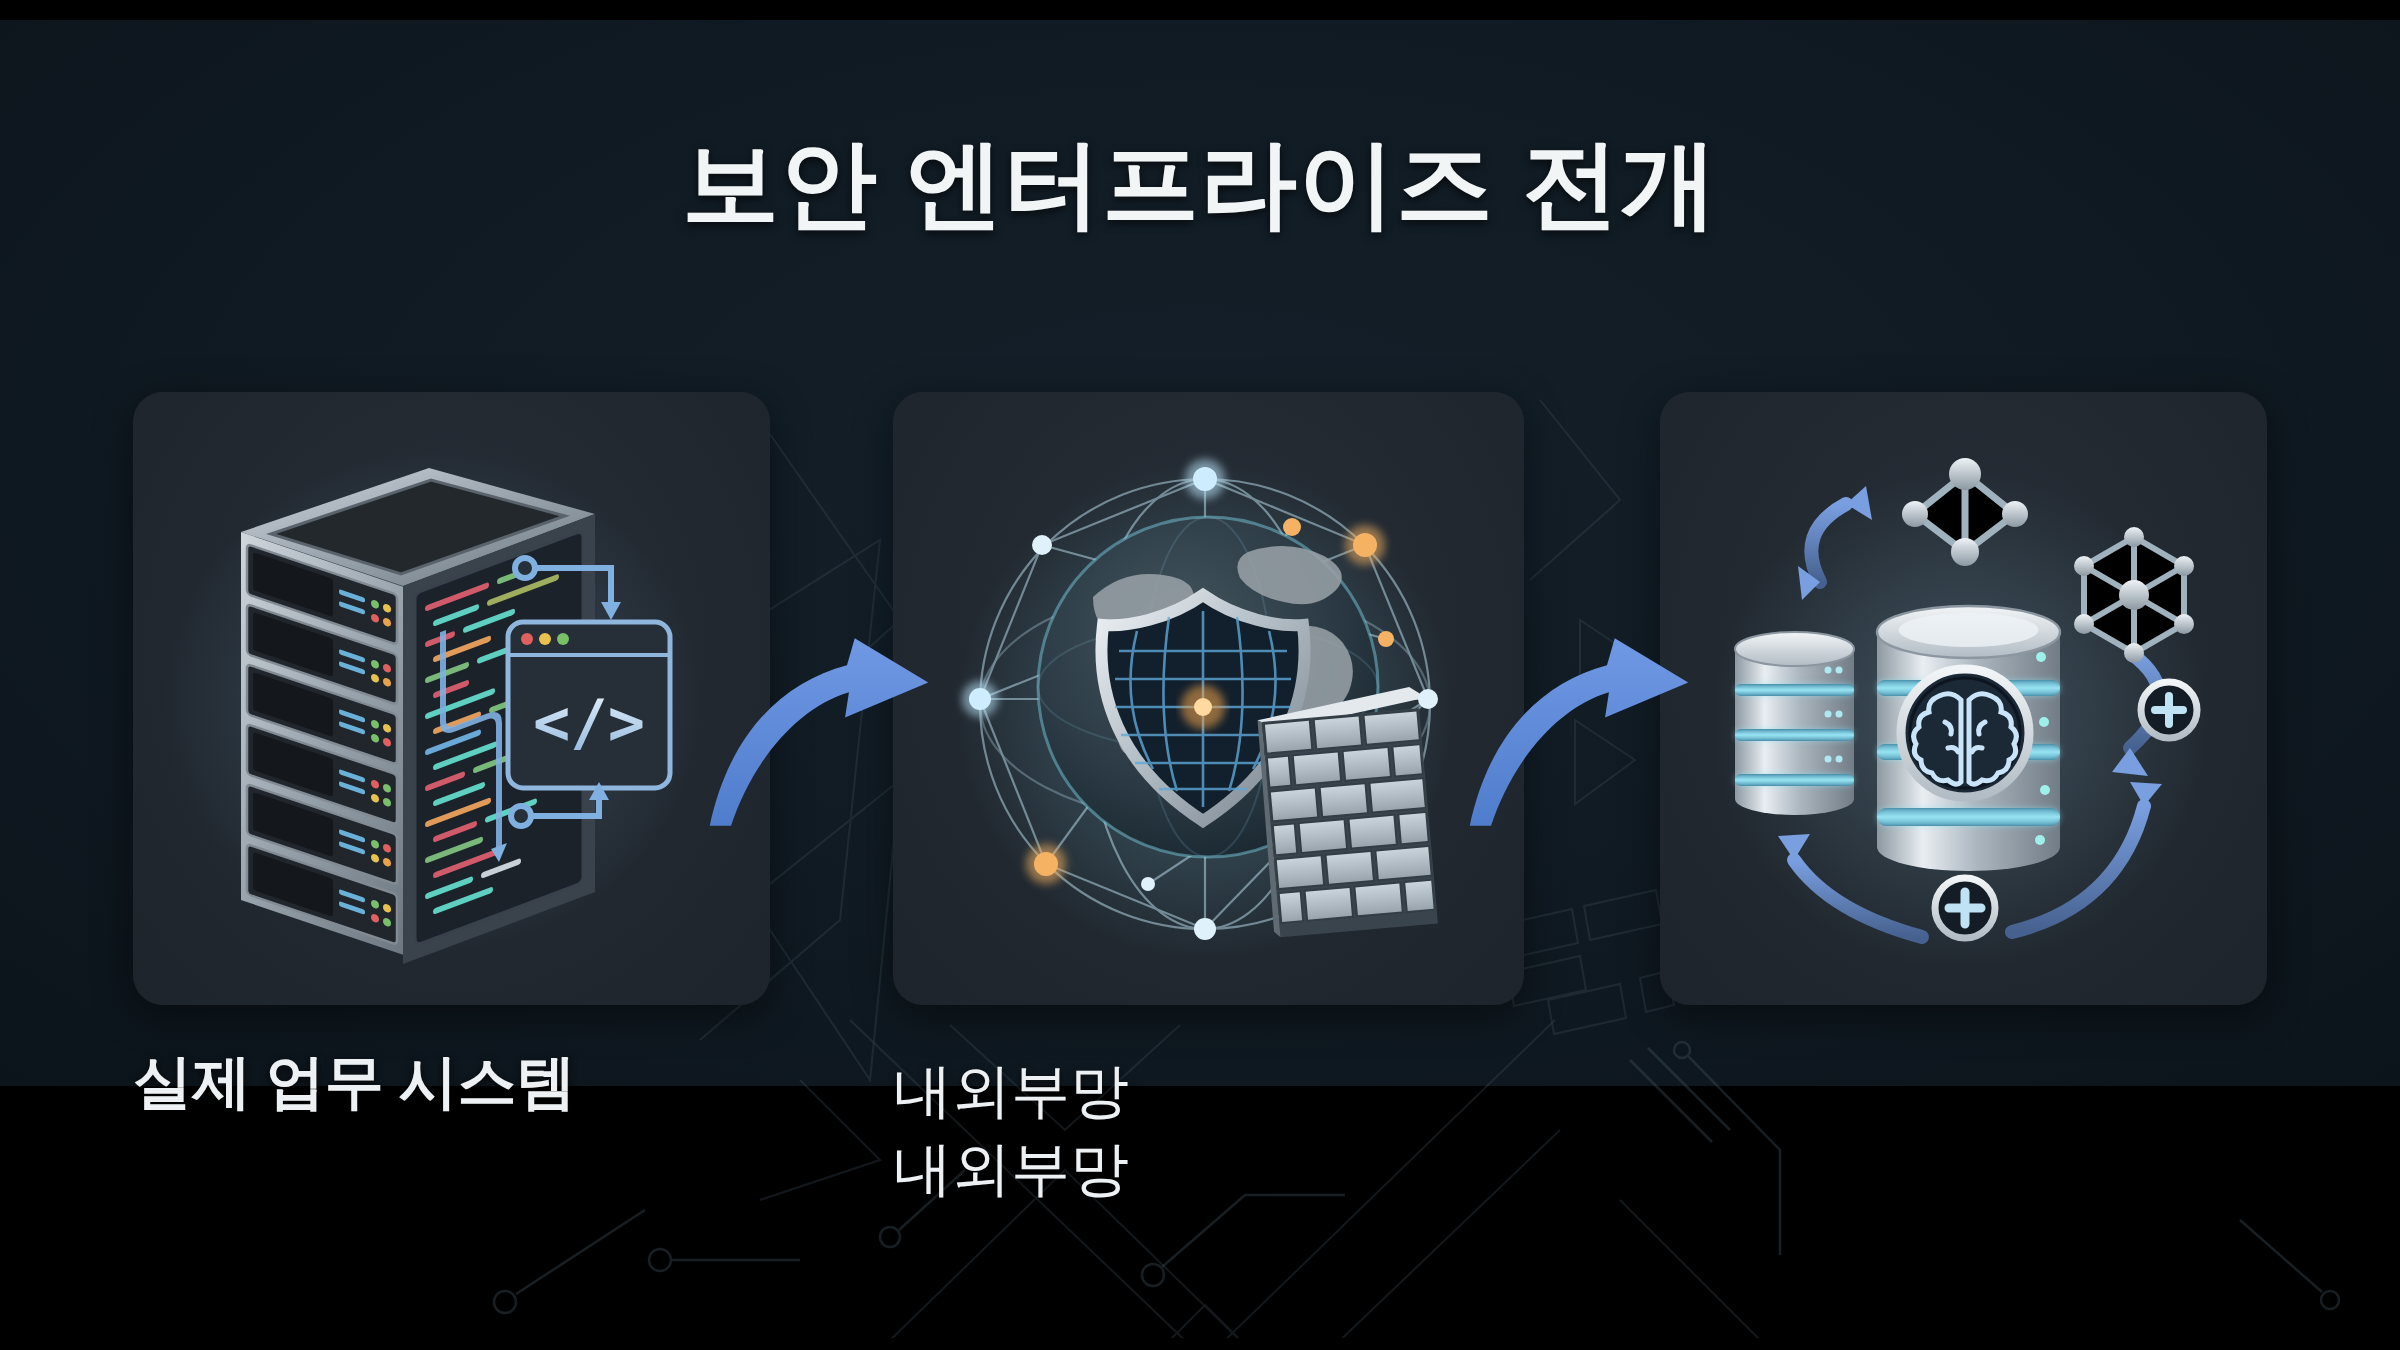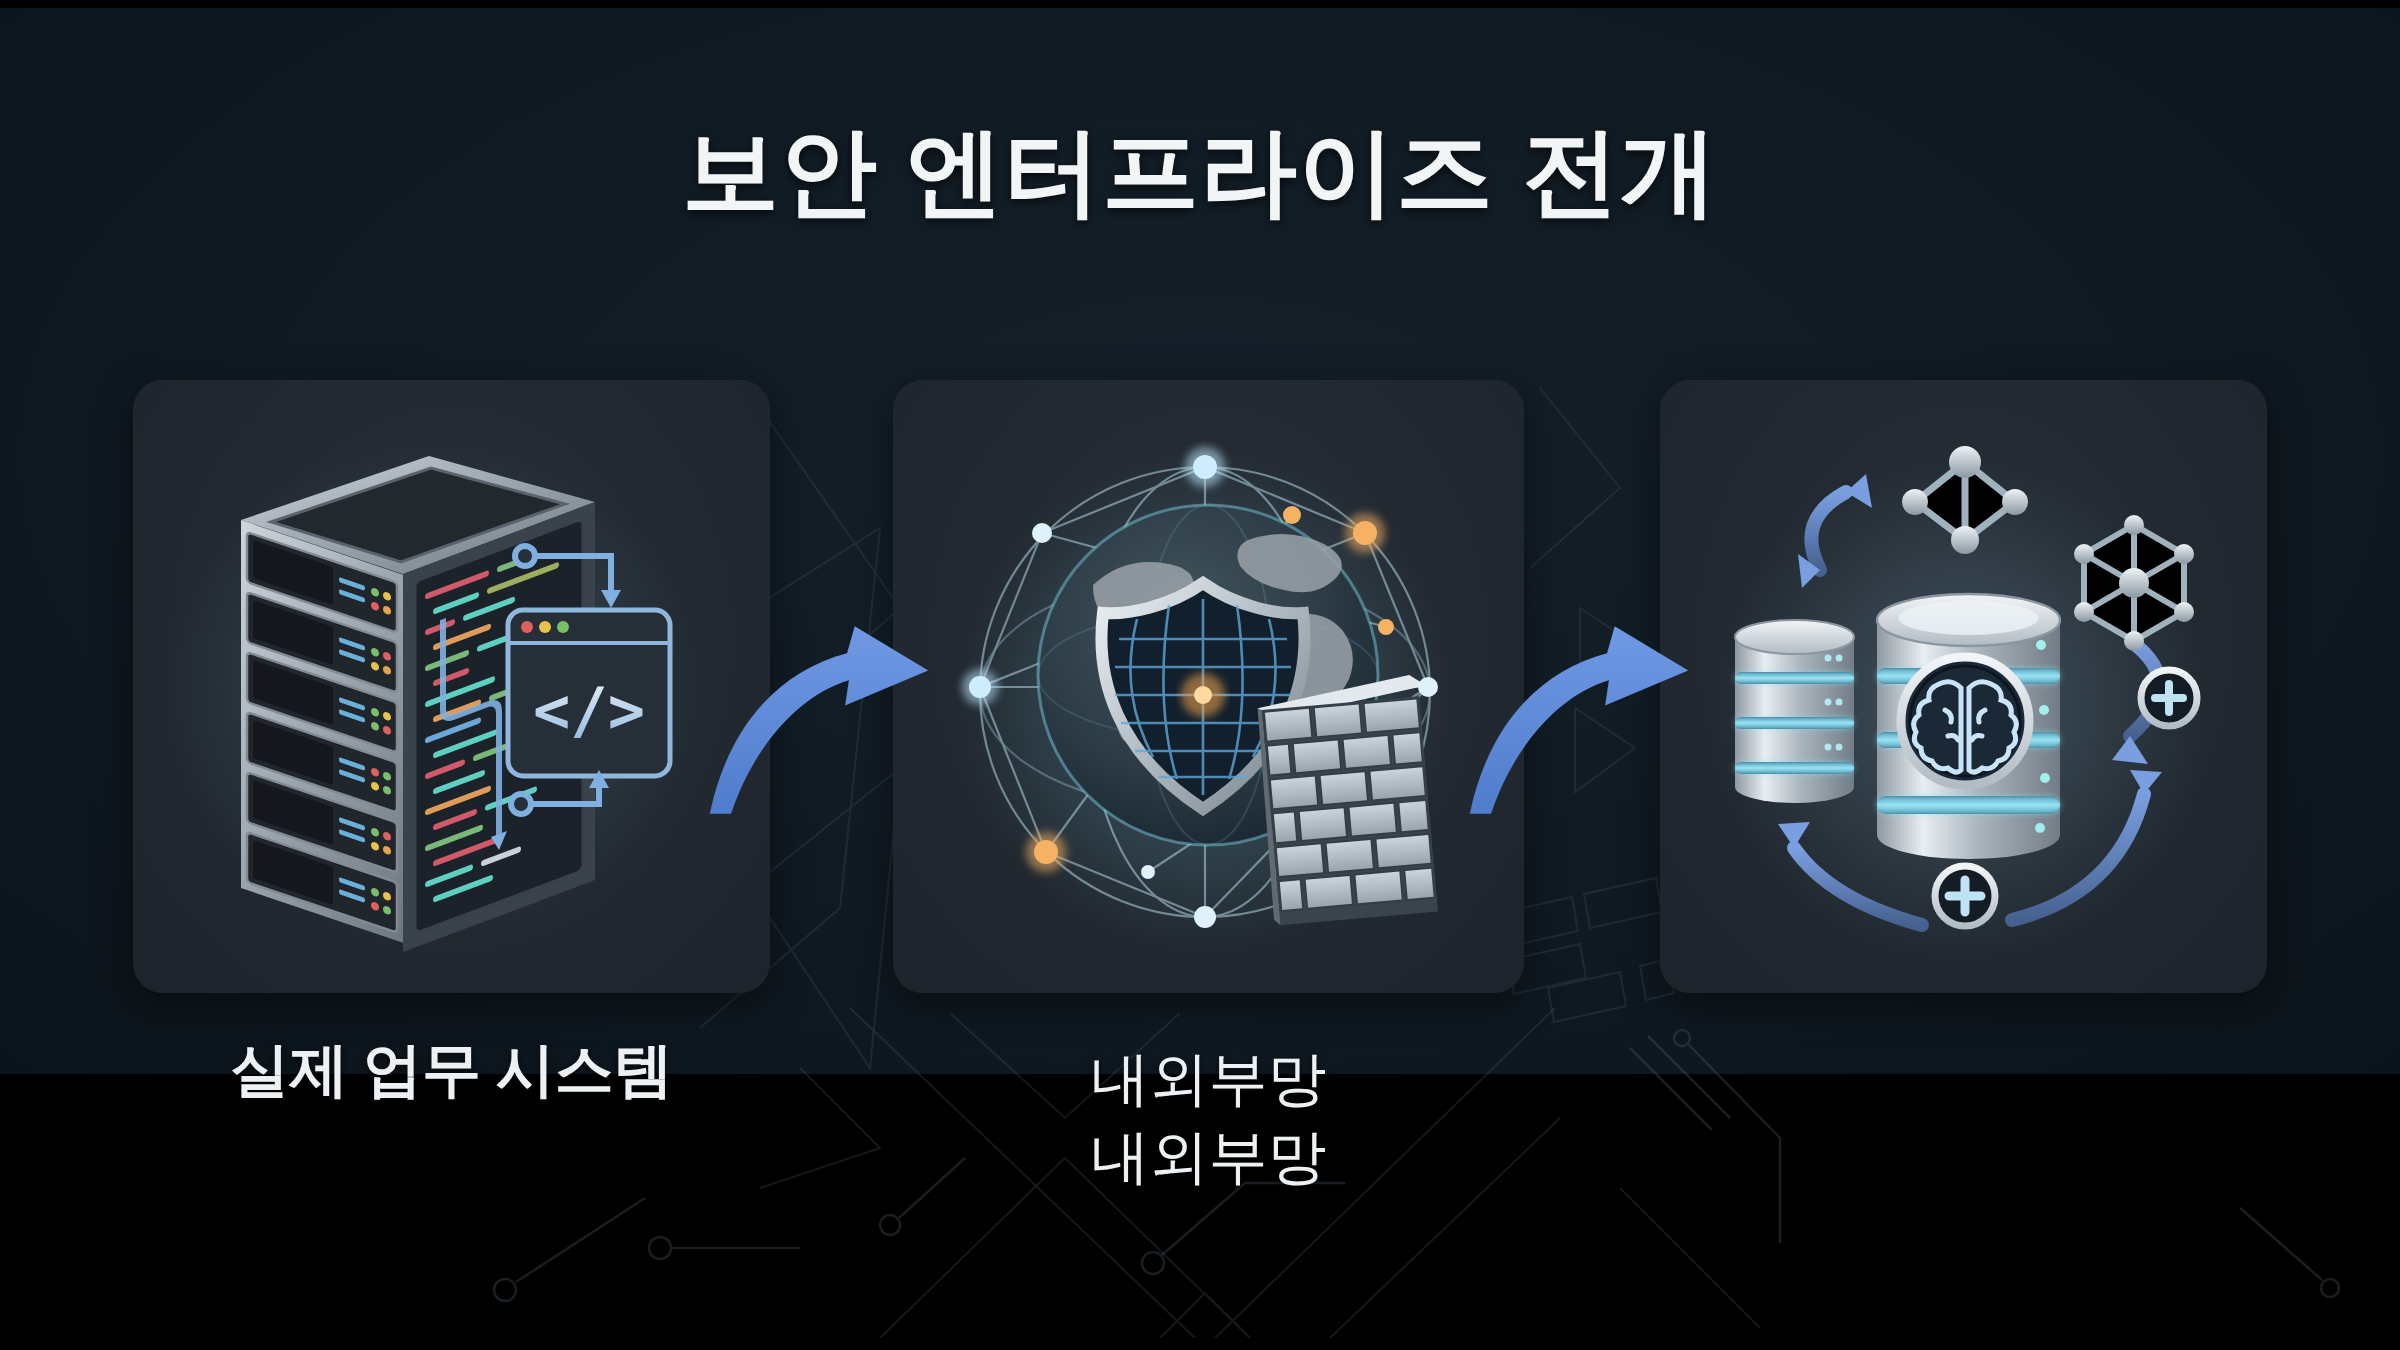--- a/index.html
+++ b/index.html
@@ -1,18 +1,18 @@
 <!DOCTYPE html>
 <html><head>
 <meta charset="utf-8">
 <style>
   html,body{margin:0;padding:0;background:#000;}
   .frame{position:relative;width:2400px;height:1350px;overflow:hidden;background:#000;
          font-family:"Liberation Sans","DejaVu Sans",sans-serif;}
-  .stage{position:absolute;left:0;top:8px;width:2400px;height:1066px;
+  .stage{position:absolute;left:0;top:20px;width:2400px;height:1066px;
          background:radial-gradient(ellipse at 50% 42%, #14202a 0%, #101a22 55%, #0c141b 100%);}
   .bar{position:absolute;left:0;width:2400px;background:#000;}
   .bar.top{top:0;height:8px;}
   .bar.bottom{bottom:0;height:12px;}
 
   .deco{position:absolute;left:0;top:0;pointer-events:none;}
 
   .page-title{position:absolute;left:0;top:100px;width:2400px;text-align:center;
       font-size:97px;font-weight:700;letter-spacing:1px;color:#f2f5f6;
       text-shadow:0 3px 10px rgba(0,0,0,.65);}
@@ -22,21 +22,21 @@
       box-shadow:0 10px 40px rgba(0,0,0,.45);}
   .card.c1{left:133px;width:637px;}
   .card.c2{left:893px;width:631px;}
   .card.c3{left:1660px;width:607px;}
   .card svg{position:absolute;left:0;top:0;}
 
   .flow-arrow{position:absolute;top:603px;width:232px;height:212px;}
   .flow-arrow.a1{left:702px;}
   .flow-arrow.a2{left:1462px;}
 
-  .caption{position:absolute;top:1024px;text-align:center;color:#eef1f3;
+  .caption{position:absolute;top:1024px;text-align:left;color:#eef1f3;
       font-size:59px;line-height:1.32;font-weight:500;
       text-shadow:0 3px 8px rgba(0,0,0,.7);}
   .caption.serif{font-family:"Liberation Serif","DejaVu Serif",serif;font-weight:600;}
   .caption.k1{left:133px;width:637px;}
   .caption.k2{left:893px;width:631px;margin-top:9px;}
   .caption.k3{left:1610px;width:707px;}
 </style>
 </head>
 <body>
 

